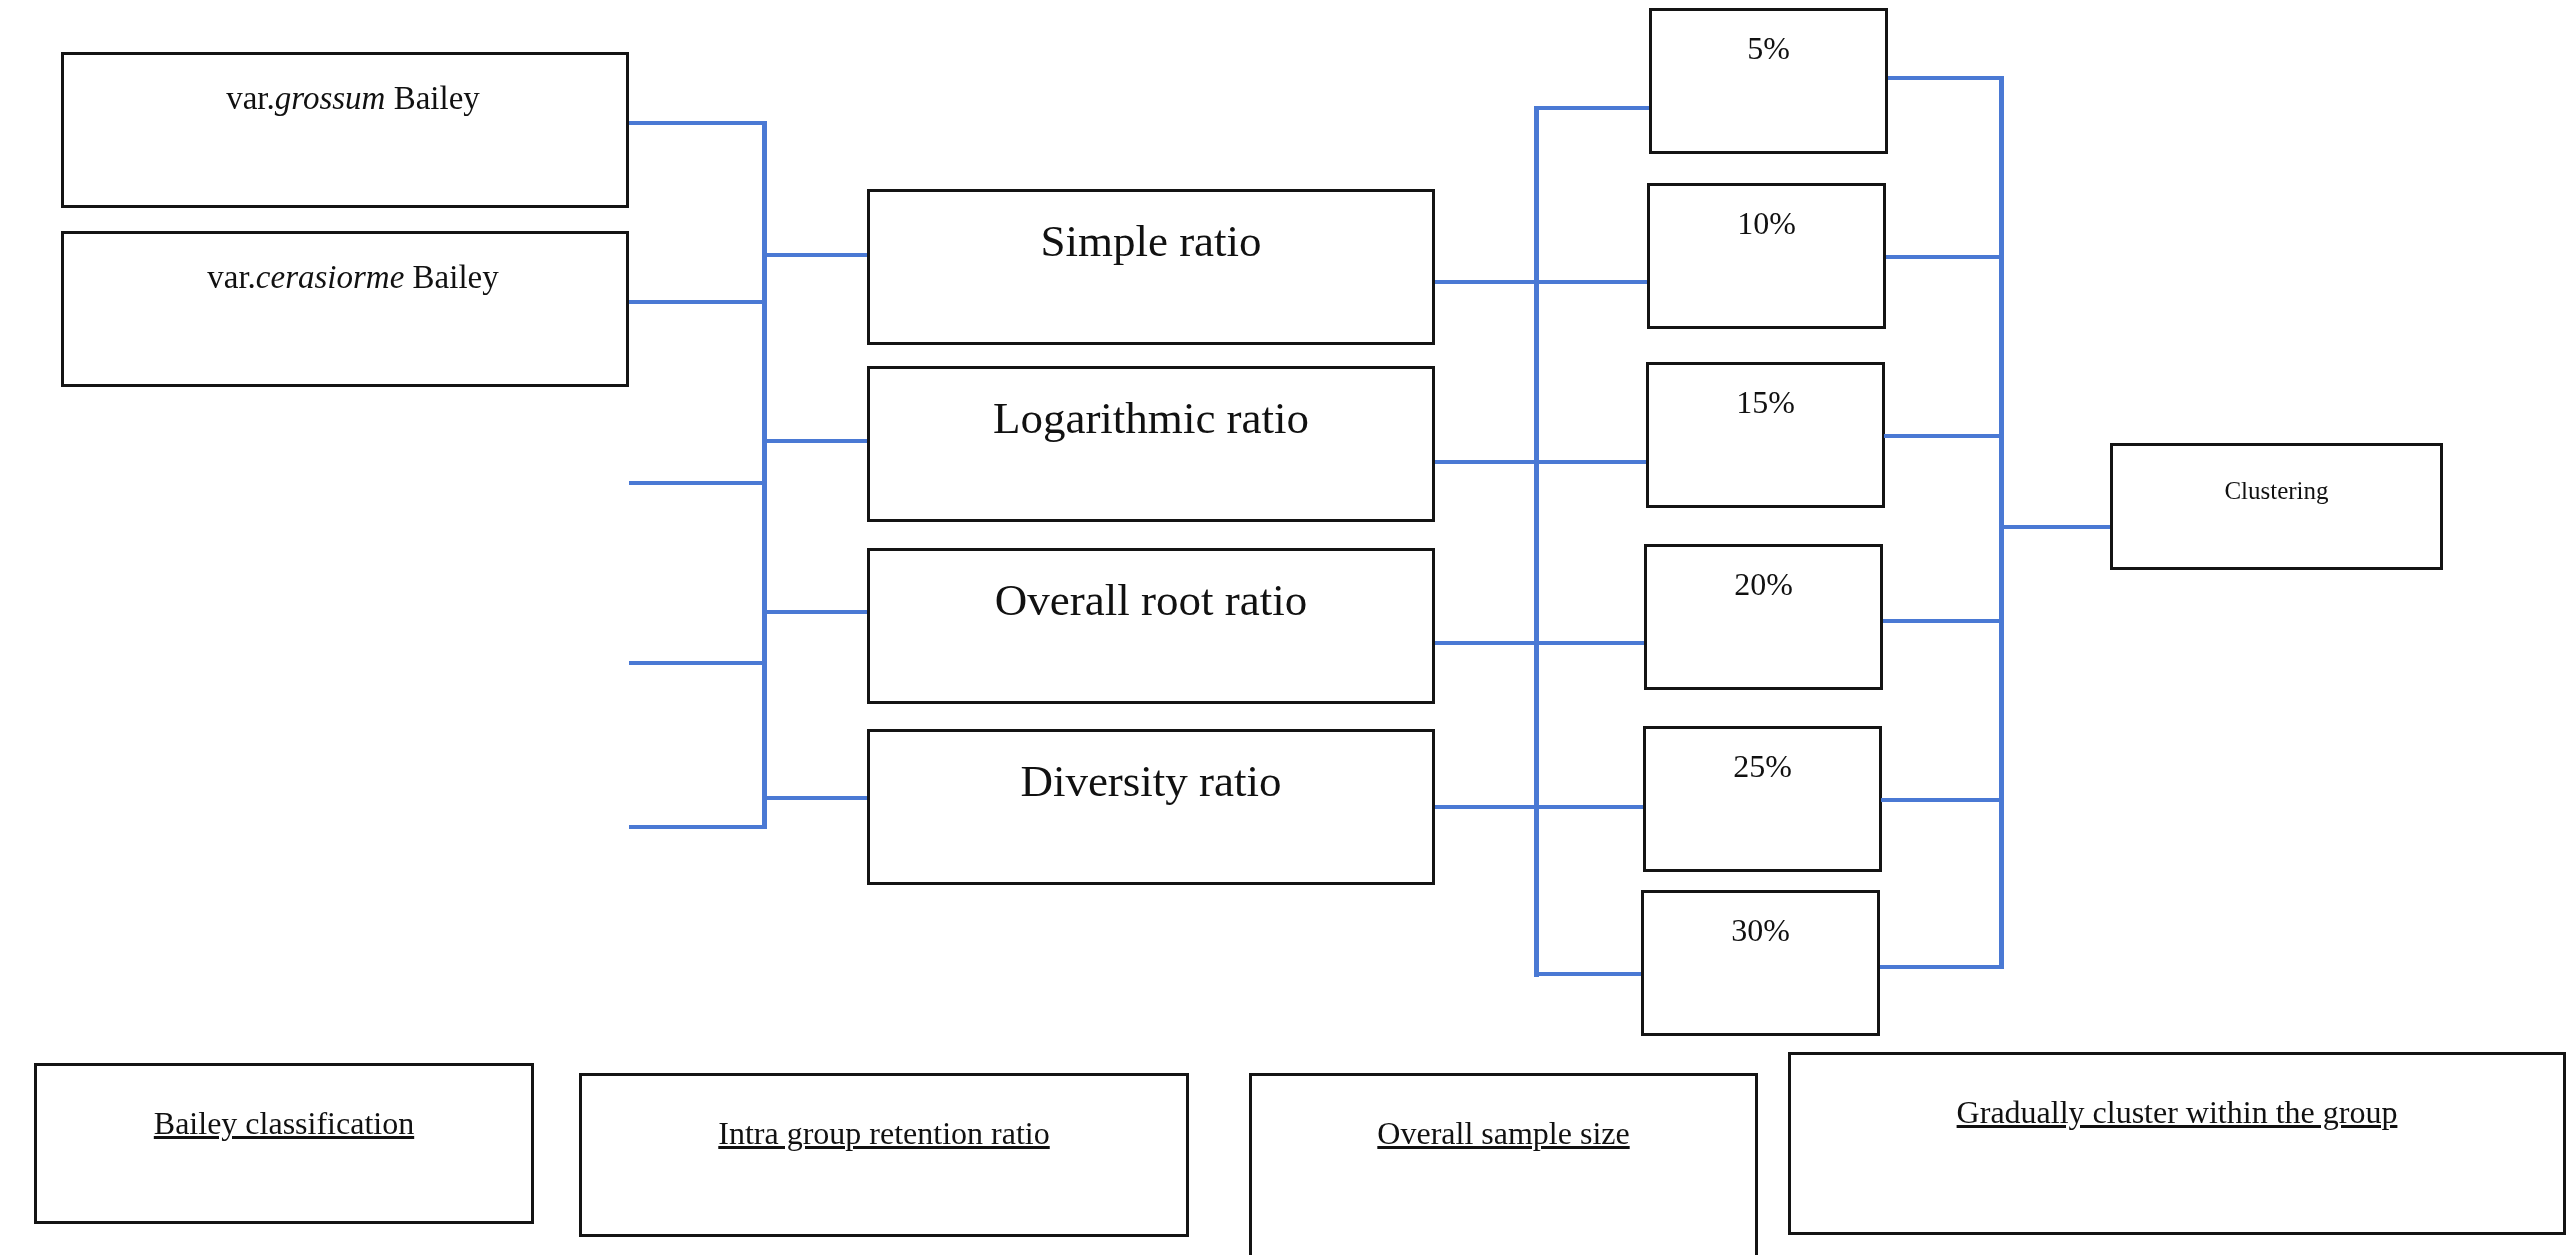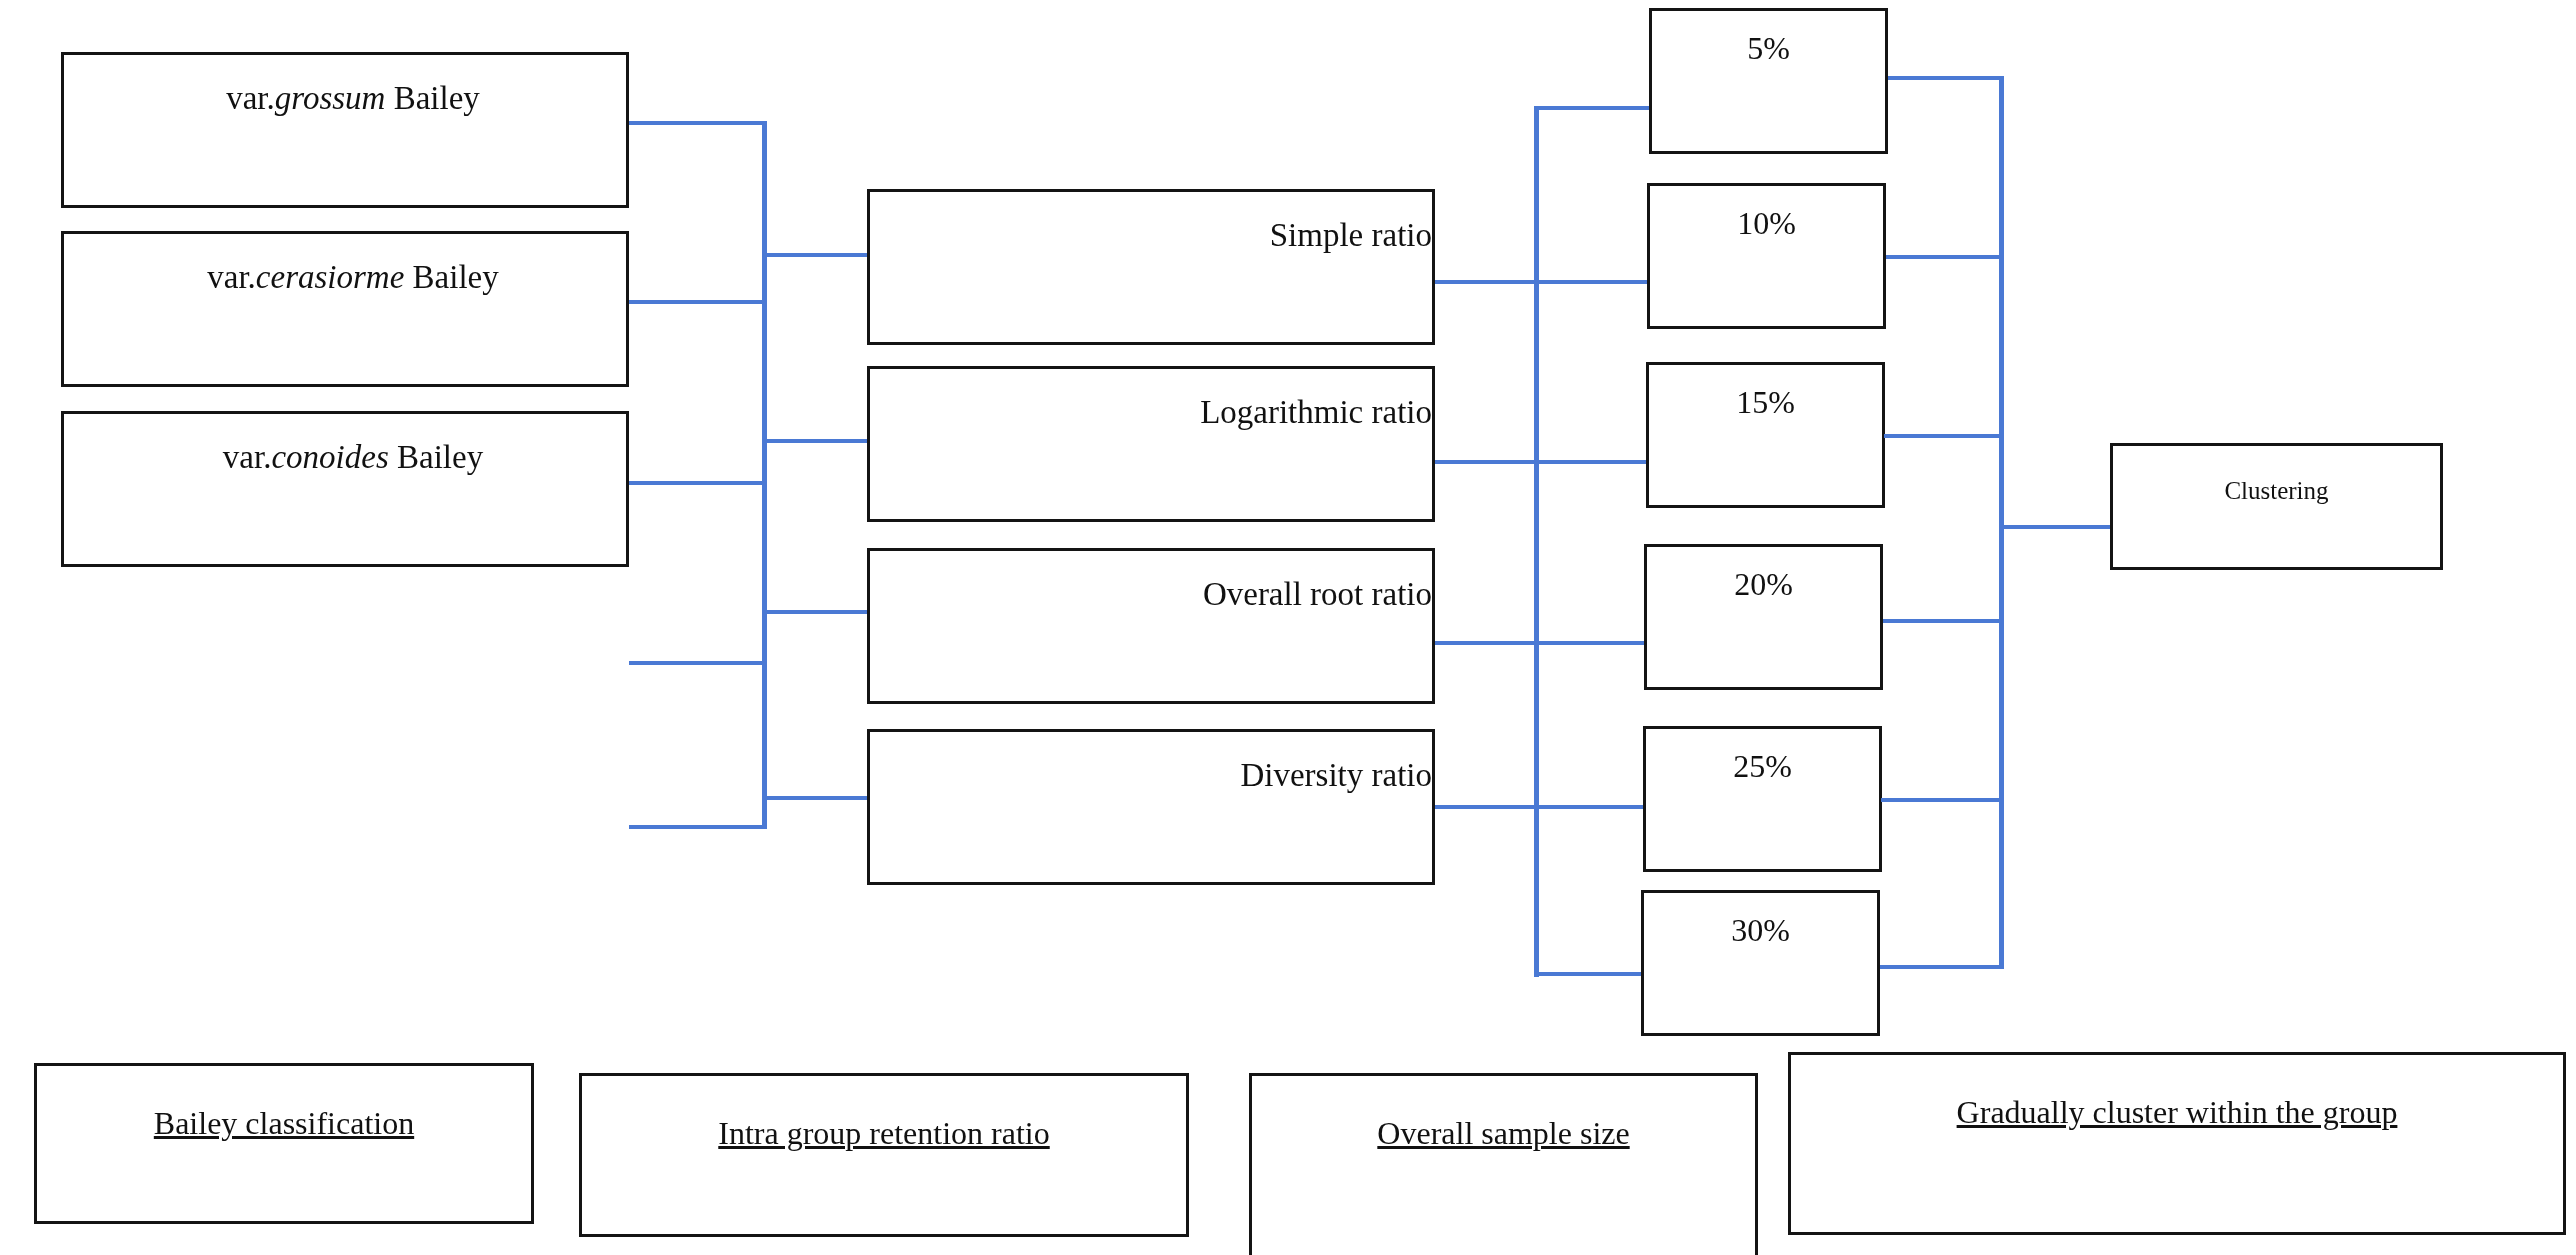--- a/index.html
+++ b/index.html
@@ -53,23 +53,22 @@
     font-style: italic;
   }
 
   
   .node.ratio {
     left: 867px;
     width: 568px;
     height: 156px;
   }
   .node.ratio > .node-label {
-    font-size: 33px;
+    font-size: 45px;
     padding-top: 26px;
-    text-align: right;
   }
 
   
   .node.pct {
     width: 239px;
     height: 146px;
   }
   .node.pct > .node-label {
     font-size: 32px;
     padding-top: 21px;
@@ -108,23 +107,20 @@
 </head>
 <body>
 
 <div id="canvas">
 
   <div class="node taxon" style="top:52px">
     <span class="node-label"><span>var.</span><span class="sp">grossum</span><span> Bailey</span></span>
   </div>
   <div class="node taxon" style="top:231px">
     <span class="node-label"><span>var.</span><span class="sp">cerasiorme</span><span> Bailey</span></span>
-  </div>
-  <div class="node taxon" style="top:411px">
-    <span class="node-label"><span>var.</span><span class="sp">conoides</span><span> Bailey</span></span>
   </div>
 
   <div class="wire v" style="left:762px; top:121px; height:708px"></div>
 
   <div class="wire h" style="left:629px; top:121px;  width:134px"></div>
   <div class="wire h" style="left:629px; top:300px;  width:134px"></div>
   <div class="wire h" style="left:629px; top:481px;  width:134px"></div>
   <div class="wire h" style="left:629px; top:661px;  width:134px"></div>
   <div class="wire h" style="left:629px; top:825px; width:134px"></div>
 

